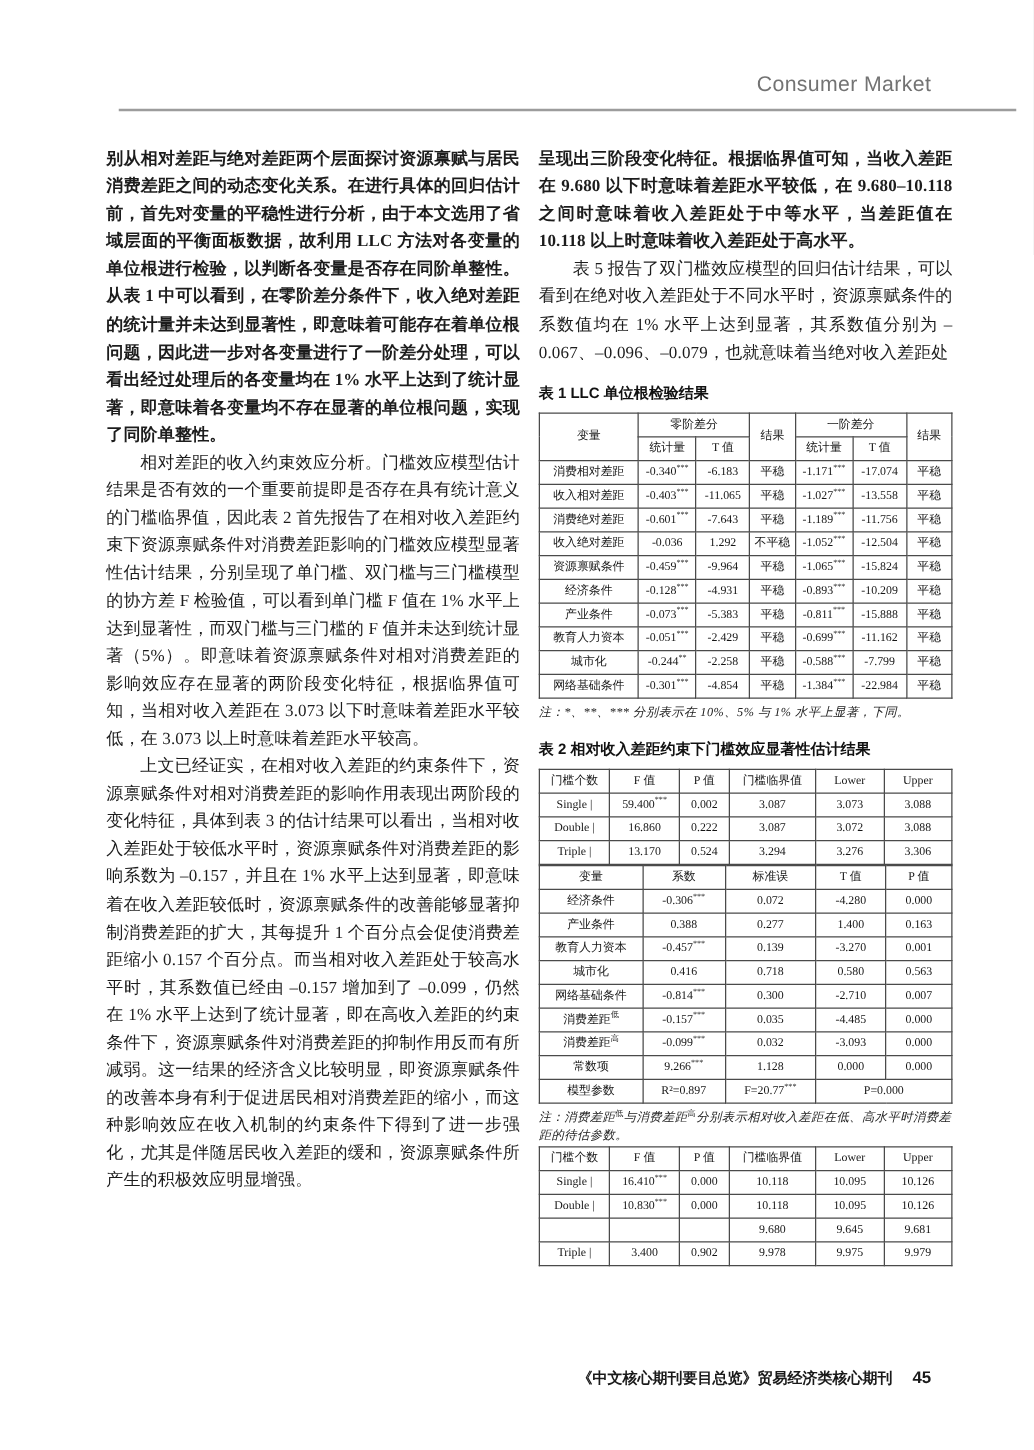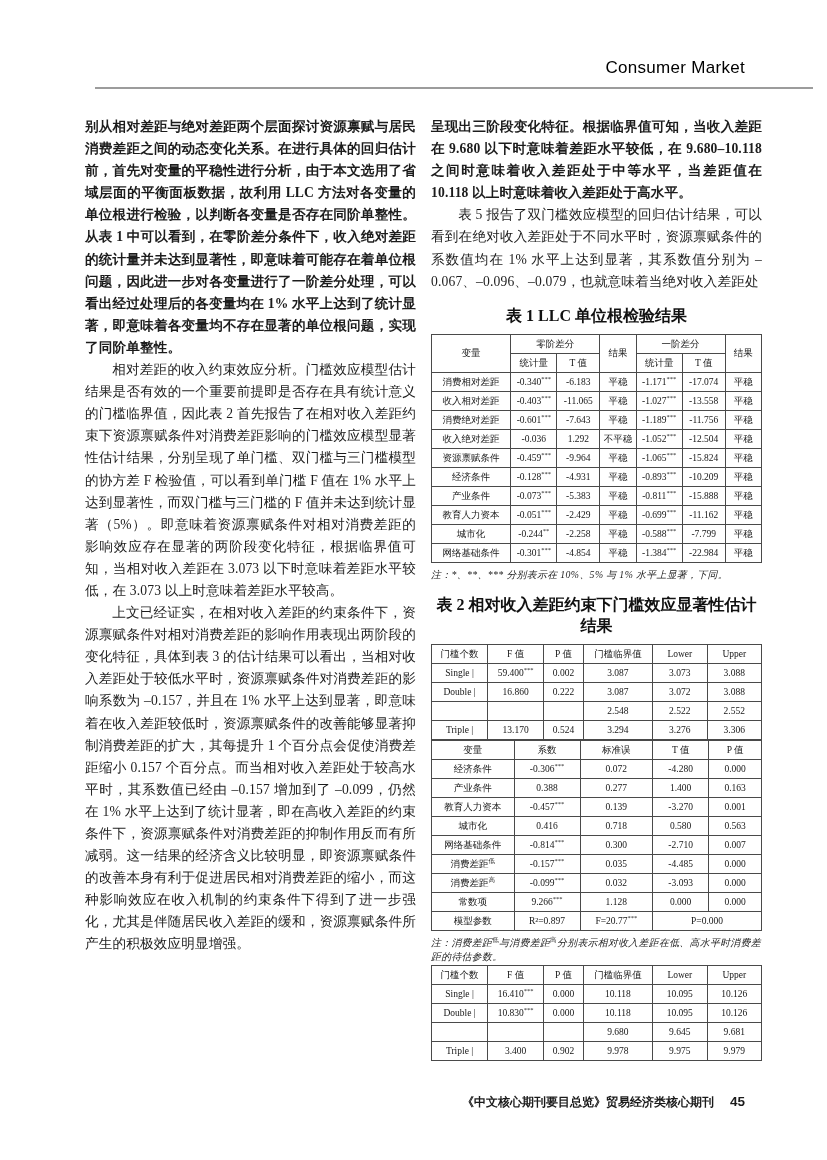--- a/index.html
+++ b/index.html
@@ -1,29 +1,29 @@
 <!DOCTYPE html>
 <html><head>
 <meta charset="utf-8">
 <style>
   html,body{margin:0;padding:0;background:#e8e8e8;}
   .page{position:relative;width:827px;height:1160px;background:#ffffff;margin:0 auto;
         font-family:"Liberation Serif","DejaVu Serif",serif;color:#1c1c1c;overflow:hidden;}
   .header-text{position:absolute;top:58px;right:82px;
         font-family:"Liberation Sans","DejaVu Sans",sans-serif;
-        font-size:17px;letter-spacing:.3px;color:#000000;}
+        font-size:17px;letter-spacing:.3px;color:#737373;}
   .header-rule{position:absolute;top:87px;left:95px;width:718px;height:2px;background:#9c9c9c;}
   .col{position:absolute;top:116px;width:331px;}
   .col-left{left:85px;}
   .col-right{left:431px;}
   p.para{margin:0;font-size:13.6px;line-height:22.1px;letter-spacing:.15px;
         text-align:justify;text-justify:inter-ideograph;text-indent:2em;}
   p.para.no-indent{text-indent:0;font-weight:bold;}
-  .tbl-title{font-family:Liberation Serif, serif;font-weight:bold;
-        font-size:16px;text-align:center;margin:13px 0 7px;color:#111;}
+  .tbl-title{font-family:Liberation Sans, sans-serif;font-weight:bold;
+        font-size:12px;margin:13px 0 7px;color:#111;}
   table.tbl{width:100%;border-collapse:collapse;table-layout:fixed;
         font-size:9.5px;line-height:12px;text-align:center;color:#151515;}
   table.tbl th,table.tbl td{border:1px solid #4a4a4a;padding:3px 1px;font-weight:normal;
         overflow:hidden;white-space:nowrap;}
   table.tbl sup{font-size:6.5px;line-height:0;}
   .tbl-note{font-size:9.8px;line-height:14px;letter-spacing:.4px;margin:5px 0 1px;color:#222;
         font-style:italic;}
   .tbl-note sup{font-size:6.5px;line-height:0;font-style:normal;}
   .footer{position:absolute;top:1094px;right:82px;
         font-family:"Liberation Sans","DejaVu Sans",sans-serif;
@@ -202,28 +202,20 @@
           </tr>
           <tr>
             <td>Double |</td>
             <td>16.860</td>
             <td>0.222</td>
             <td>3.087</td>
             <td>3.072</td>
             <td>3.088</td>
           </tr>
           <tr>
-            <td></td>
-            <td></td>
-            <td></td>
-            <td>2.548</td>
-            <td>2.522</td>
-            <td>2.552</td>
-          </tr>
-          <tr>
             <td>Triple |</td>
             <td>13.170</td>
             <td>0.524</td>
             <td>3.294</td>
             <td>3.276</td>
             <td>3.306</td>
           </tr>
         </tbody>
     </table>
 

